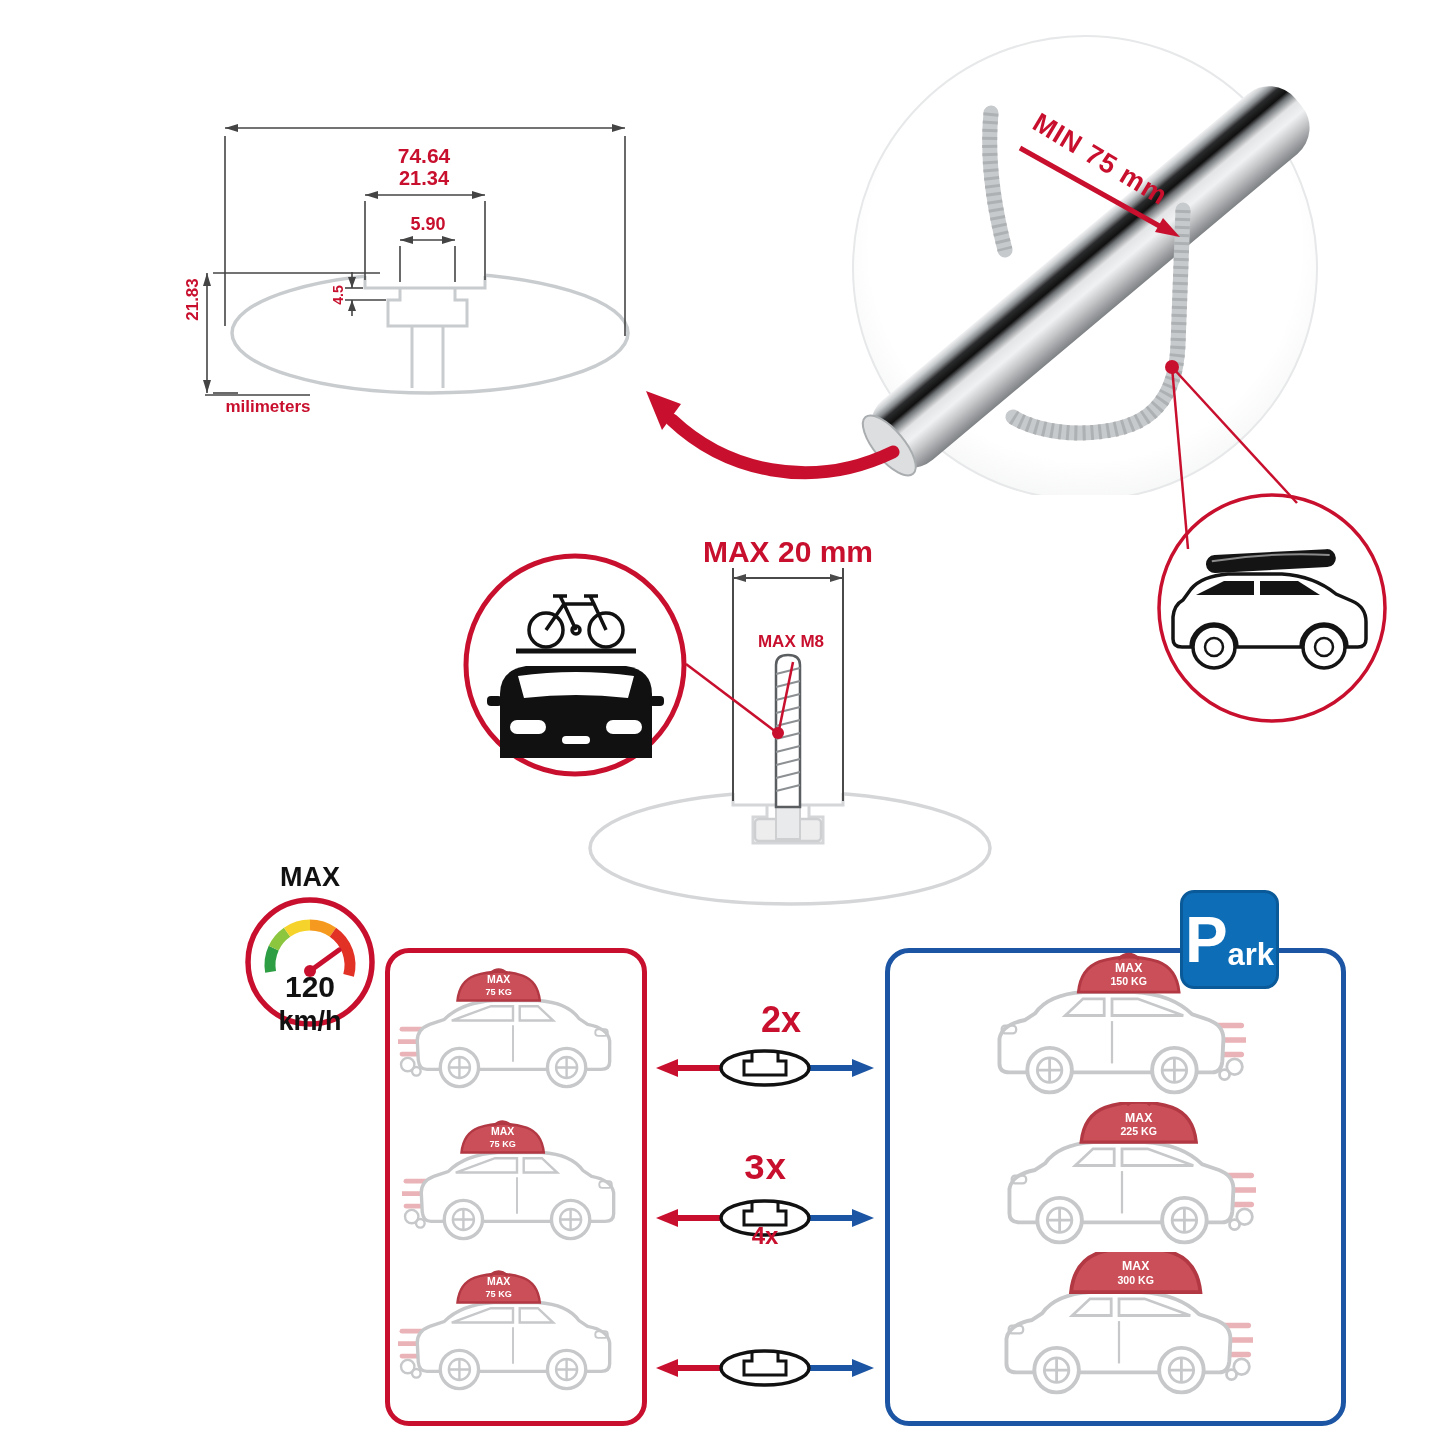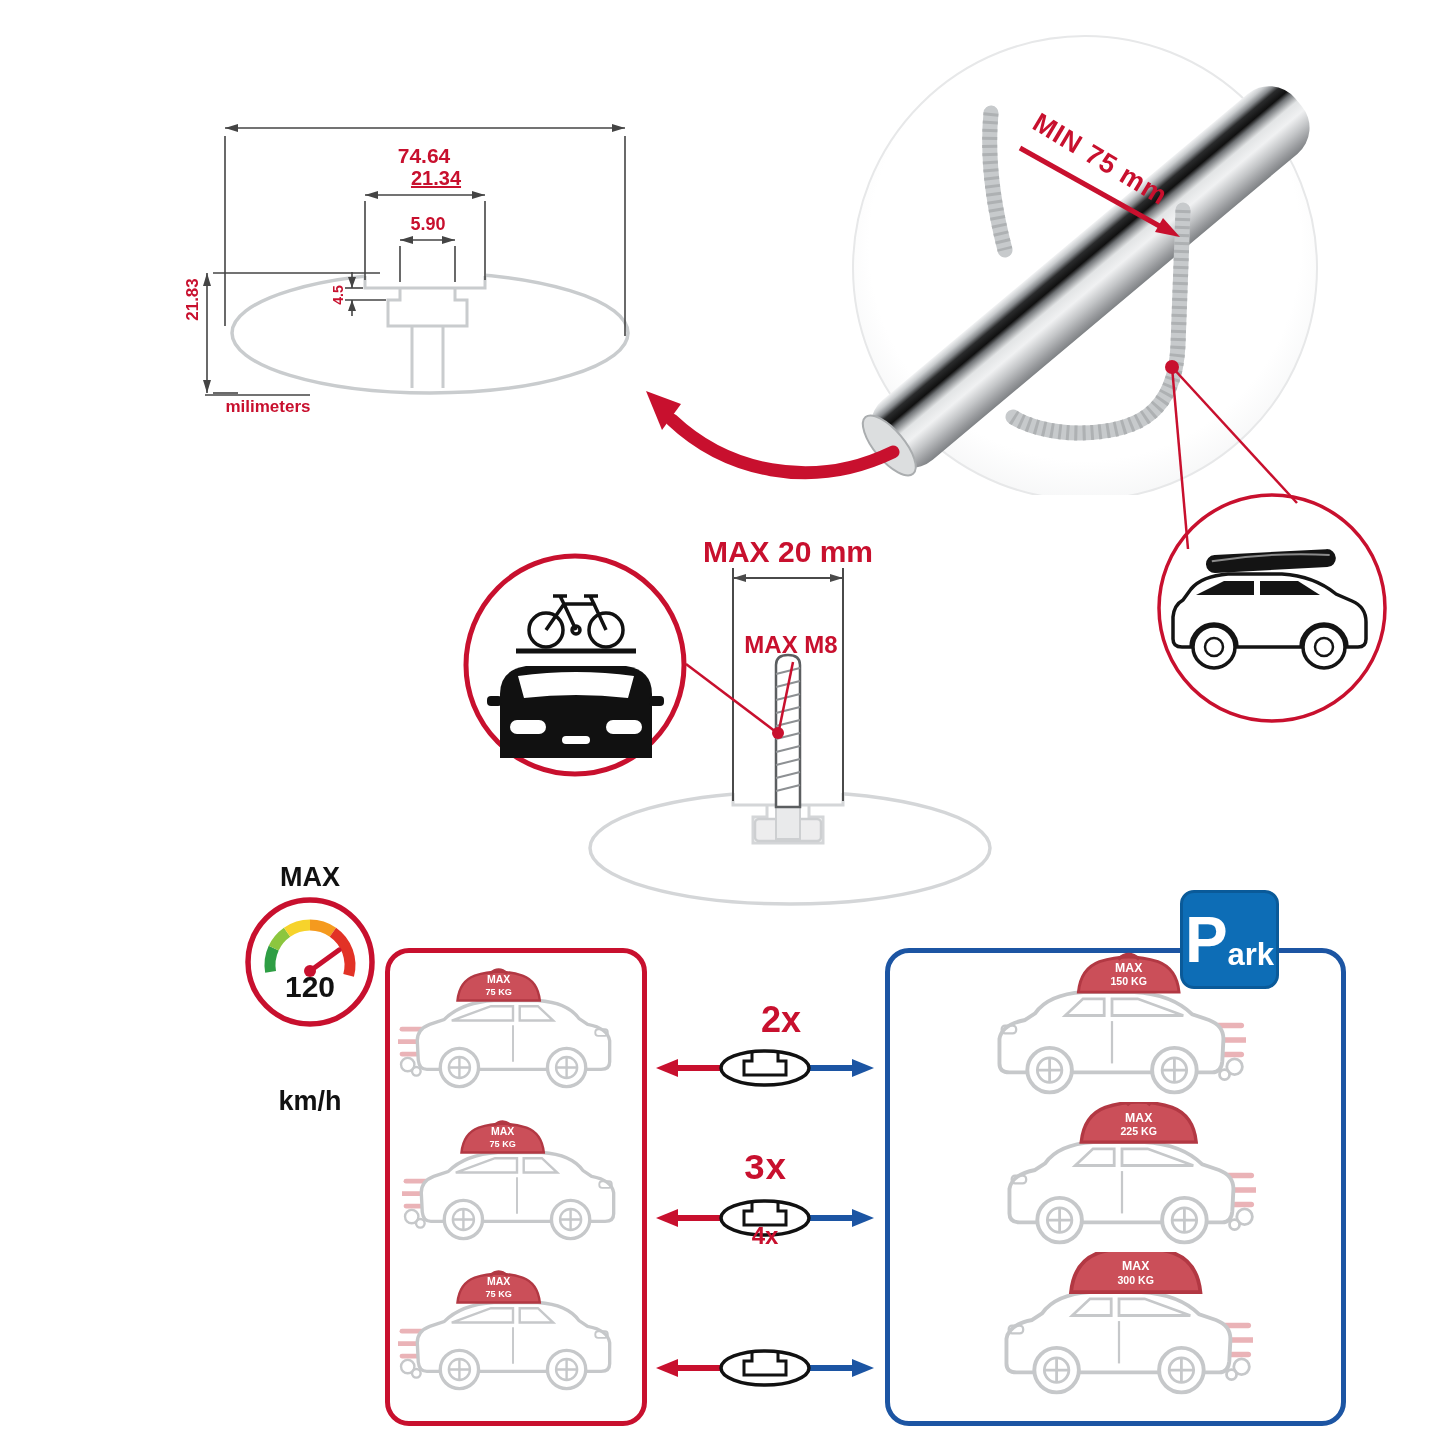--- a/index.html
+++ b/index.html
@@ -303,32 +303,32 @@
     </g>
     <circle cx="1172" cy="367" r="7" fill="#c8102e"></circle>
     <g stroke="#c8102e" stroke-width="2.5">
       <line x1="686" y1="664" x2="776" y2="732"></line>
       <line x1="793" y1="662" x2="779" y2="730"></line>
     </g>
     <circle cx="778" cy="733" r="6" fill="#c8102e"></circle>
   </svg>
 
   <div class="lbl txt" style="left:364px; top:102px; width:120px; font-size:21px;margin-top:43px;">74.64</div>
-  <div class="lbl txt" style="left:386px; top:168px; width:100px; font-size:20px;text-decoration:underline;">21.34</div>
+  <div class="lbl txt" style="left:374px; top:168px; width:100px; font-size:20px;">21.34</div>
   <div class="lbl txt" style="left:388px; top:215px; width:80px; font-size:18px;">5.90</div>
   <div class="lbl txt rot-ccw" style="left:320px; top:288px; width:36px; font-size:14px;">4.5</div>
   <div class="lbl txt rot-ccw" style="left:157px; top:291px; width:70px; font-size:17px;">21.83</div>
   <div class="lbl txt" style="left:203px; top:398px; width:130px; font-size:17px; text-align:center;">milimeters</div>
 
   <div class="lbl txt" style="left:995px; top:146px; width:210px; font-size:27px; transform:rotate(31deg); letter-spacing:1px;">MIN 75 mm</div>
 
   <div class="lbl txt" style="left:688px; top:537px; width:200px; font-size:30px;text-align:center;">MAX 20 mm</div>
-  <div class="lbl txt" style="left:716px; top:633px; width:150px; font-size:24px;">MAX M8</div>
+  <div class="lbl txt" style="left:716px; top:633px; width:150px; font-size:17px;">MAX M8</div>
 
   <div class="lbl txt black" style="left:260px; top:864px; width:100px; font-size:27px;">MAX</div>
   <div class="lbl txt black" style="left:270px; top:972px; width:80px; font-size:30px;">120</div>
-  <div class="lbl txt black" style="left:260px; top:1088px; width:100px; font-size:27px;">km/h</div>
+  <div class="lbl txt black" style="left:260px; top:1008px; width:100px; font-size:27px;">km/h</div>
 
   <div class="lbl txt" style="left:739px; top:1002px; width:84px; font-size:36px;">2x</div>
   <div class="lbl txt" style="left:723px; top:1152px; width:84px; font-size:36px;font-family:Liberation Mono, monospace;">3x</div>
   <div class="lbl txt" style="left:723px; top:1224px; width:84px; font-size:24px;">4x</div>
 
 </div>
 
 </body></html>

